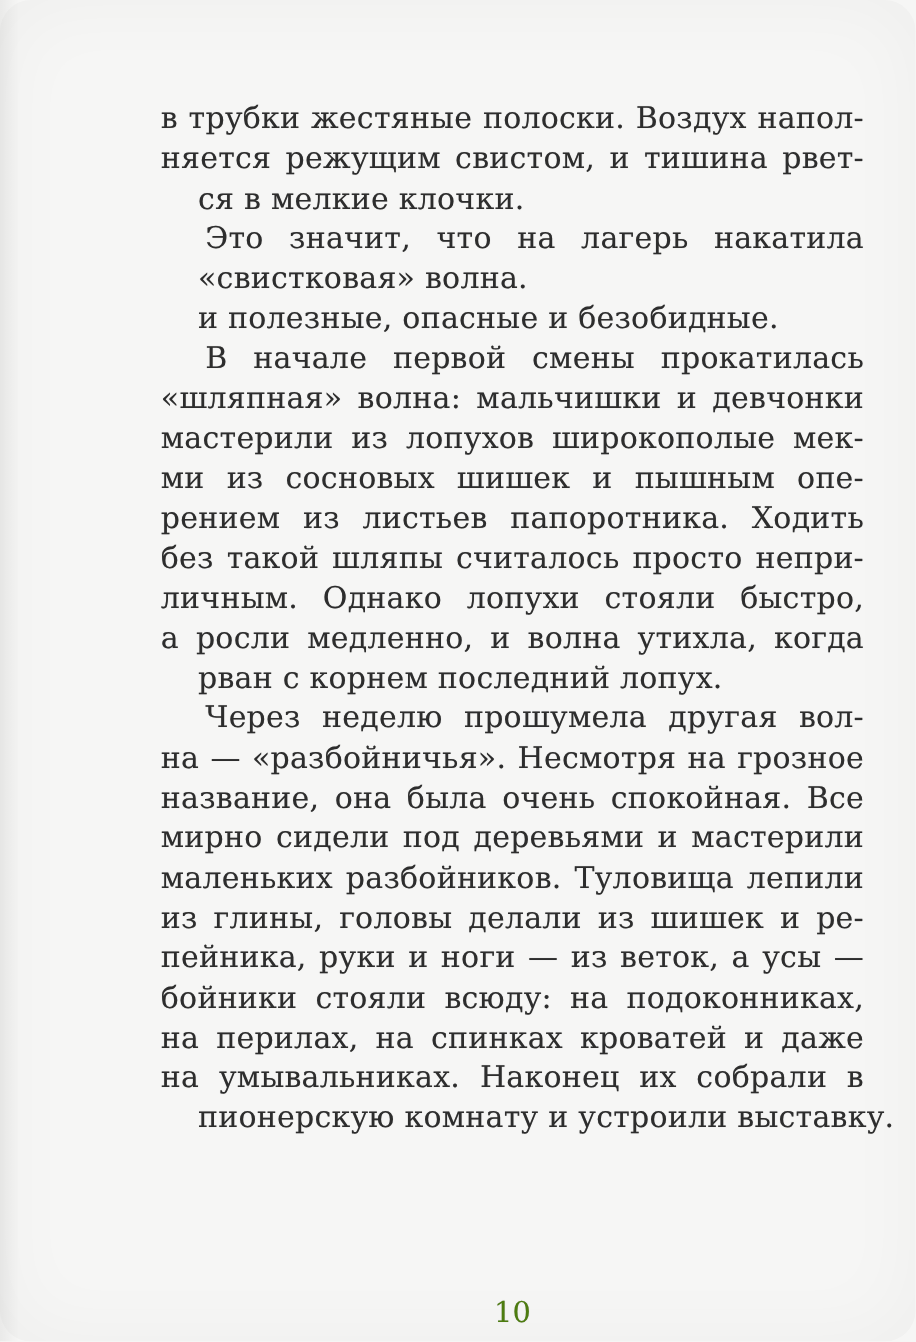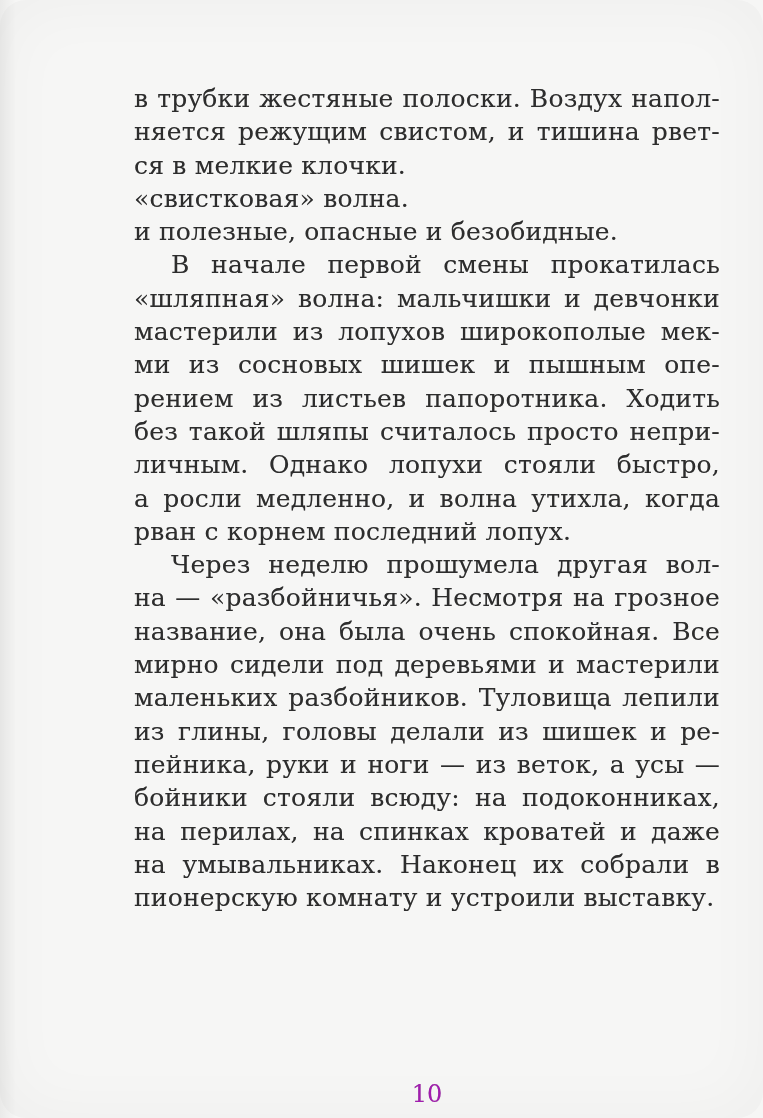--- a/index.html
+++ b/index.html
@@ -38,44 +38,46 @@
     letter-spacing: 0.2px;
     text-shadow: 0 0 0.6px rgba(45,45,45,0.35);
   }
   .line {
     text-align: justify;
     text-align-last: justify;
     white-space: nowrap;
   }
   .line.para-end {
     text-align-last: left;
+    margin-left: 31px;
   }
   .line.indent {
     text-indent: 37px;
   }
   .page-number {
     position: absolute;
     left: 134px;
     top: 1078px;
     width: 586px;
     text-align: center;
-    color: #a21caf;
+    color: #4d7c0f;
     font-size: 24px;
     line-height: 33px;
     text-shadow: 0 0 0.6px rgba(45,45,45,0.35);
   }
 </style>
 </head>
 <body>
 
 <div class="book-page">
   <div class="text-block">
       <div class="line">в трубки жестяные полоски. Воздух напол-</div>
       <div class="line">няется режущим свистом, и тишина рвет-</div>
       <div class="line para-end">ся в мелкие клочки.</div>
+      <div class="line indent">Это значит, что на лагерь накатила</div>
       <div class="line para-end">«свистковая» волна.</div>
       <div class="line para-end">и полезные, опасные и безобидные.</div>
       <div class="line indent">В начале первой смены прокатилась</div>
       <div class="line">«шляпная» волна: мальчишки и девчонки</div>
       <div class="line">мастерили из лопухов широкополые мек-</div>
       <div class="line">ми из сосновых шишек и пышным опе-</div>
       <div class="line">рением из листьев папоротника. Ходить</div>
       <div class="line">без такой шляпы считалось просто непри-</div>
       <div class="line">личным. Однако лопухи стояли быстро,</div>
       <div class="line">а росли медленно, и волна утихла, когда</div>

